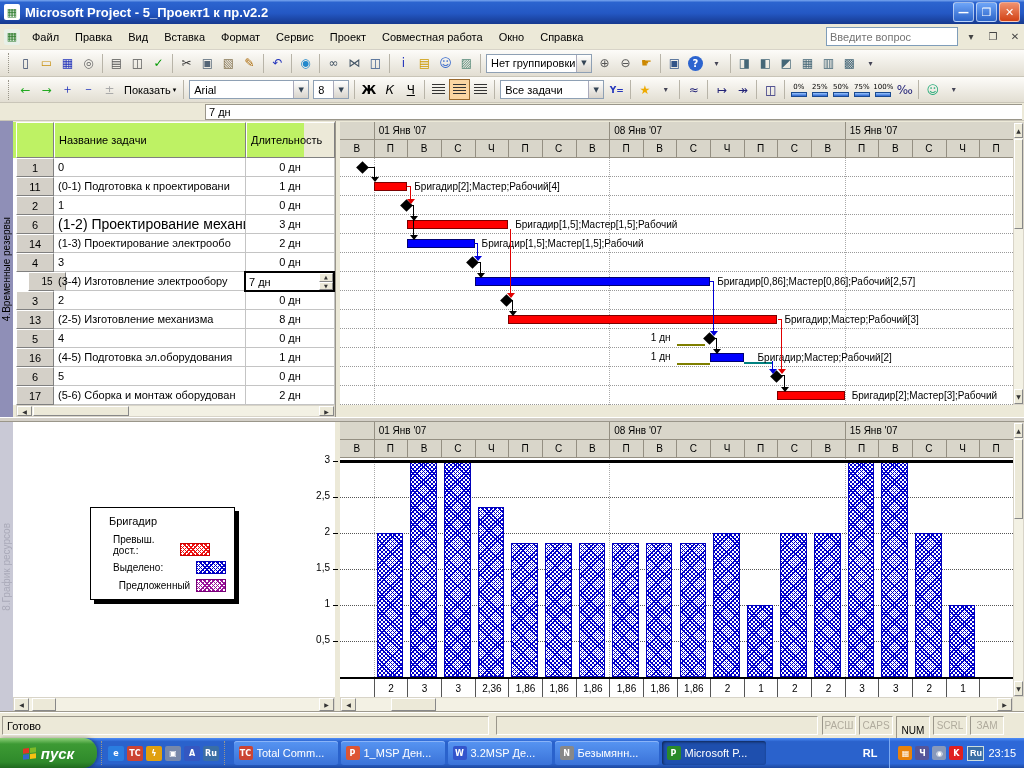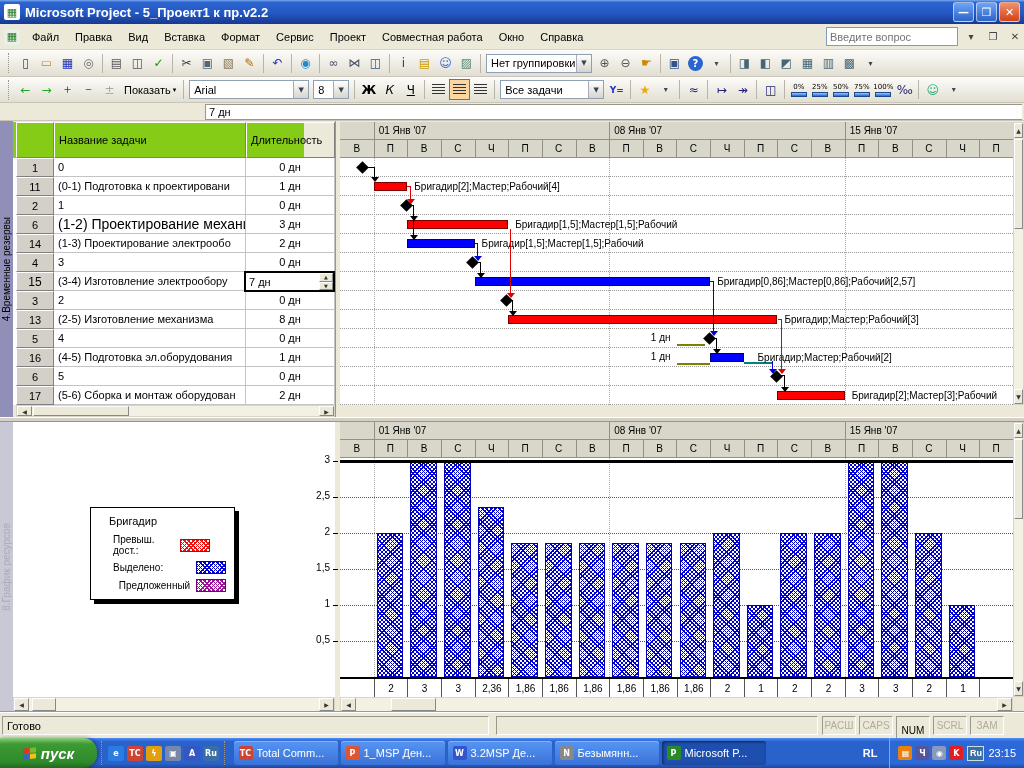--- a/index.html
+++ b/index.html
@@ -250,21 +250,21 @@
     </div>
 
   <div class="abs" style="left:0;top:103px;width:1024px;height:18px;background:#ece9d8;border-bottom:1px solid #c9c5b8">
     <div class="abs" style="left:205px;top:1px;width:817px;height:16px;background:#fff;border:1px solid #9a968a;border-right:none;font-size:11px;padding:1px 3px">7 дн</div>
   </div>
 
   <div class="abs" style="left:0;top:121px;width:13px;height:296px;background:#8f8fb7;display:flex;align-items:center;justify-content:center">
     <span class="vtext">4.Временные резервы</span>
   </div>
 
-  <div class="abs" style="left:13px;top:122px;width:291px;height:36px;background:#84cc16">
+  <div class="abs" style="left:13px;top:122px;width:291px;height:36px;background:#bef264">
     <div class="abs" style="left:3px;top:0;width:38px;height:36px;border:1px solid;border-color:#fff #808080 #808080 #fff"></div>
     <div class="abs" style="left:41px;top:0;width:192px;height:36px;border:1px solid;border-color:#fff #808080 #808080 #fff;display:flex;align-items:center;padding-left:4px">Название задачи</div>
     <div class="abs" style="left:233px;top:0;width:89px;height:36px;border:1px solid;border-color:#fff #808080 #808080 #fff;display:flex;align-items:center;padding-left:4px">Длительность</div>
   </div>
 
   <div id="table-rows" class="abs" style="left:13px;top:158px;width:322px;height:247px;background:#fff;overflow:hidden">
       <div style="position: absolute; left: 0px; top: 0px; width: 322px; height: 19px;">
         <div style="position: absolute; left: 3px; top: 0px; width: 38px; height: 100%; background: rgb(212, 208, 200); border-width: 1px; border-style: solid; border-color: rgb(255, 255, 255) rgb(128, 128, 128) rgb(128, 128, 128) rgb(255, 255, 255); border-image: initial; display: flex; align-items: center; justify-content: center; font-size: 11px;">1</div>
         <div style="position: absolute; left: 41px; top: 0px; width: 192px; height: 100%; border-right: 1px solid rgb(196, 196, 196); border-bottom: 1px solid rgb(196, 196, 196); display: flex; align-items: center; padding-left: 4px; white-space: nowrap; overflow: hidden; font-size: 11px;">0</div>
         <div style="position: absolute; left: 233px; top: 0px; width: 89px; height: 100%; border-right: 1px solid rgb(196, 196, 196); border-bottom: 1px solid rgb(196, 196, 196); display: flex; align-items: center; justify-content: center; font-size: 11px;">0 дн</div>
@@ -288,21 +288,21 @@
         <div style="position: absolute; left: 3px; top: 0px; width: 38px; height: 100%; background: rgb(212, 208, 200); border-width: 1px; border-style: solid; border-color: rgb(255, 255, 255) rgb(128, 128, 128) rgb(128, 128, 128) rgb(255, 255, 255); border-image: initial; display: flex; align-items: center; justify-content: center; font-size: 11px;">14</div>
         <div style="position: absolute; left: 41px; top: 0px; width: 192px; height: 100%; border-right: 1px solid rgb(196, 196, 196); border-bottom: 1px solid rgb(196, 196, 196); display: flex; align-items: center; padding-left: 4px; white-space: nowrap; overflow: hidden; font-size: 11px;">(1-3) Проектирование электрообо</div>
         <div style="position: absolute; left: 233px; top: 0px; width: 89px; height: 100%; border-right: 1px solid rgb(196, 196, 196); border-bottom: 1px solid rgb(196, 196, 196); display: flex; align-items: center; justify-content: center; font-size: 11px;">2 дн</div>
       </div>
       <div style="position: absolute; left: 0px; top: 95px; width: 322px; height: 19px;">
         <div style="position: absolute; left: 3px; top: 0px; width: 38px; height: 100%; background: rgb(212, 208, 200); border-width: 1px; border-style: solid; border-color: rgb(255, 255, 255) rgb(128, 128, 128) rgb(128, 128, 128) rgb(255, 255, 255); border-image: initial; display: flex; align-items: center; justify-content: center; font-size: 11px;">4</div>
         <div style="position: absolute; left: 41px; top: 0px; width: 192px; height: 100%; border-right: 1px solid rgb(196, 196, 196); border-bottom: 1px solid rgb(196, 196, 196); display: flex; align-items: center; padding-left: 4px; white-space: nowrap; overflow: hidden; font-size: 11px;">3</div>
         <div style="position: absolute; left: 233px; top: 0px; width: 89px; height: 100%; border-right: 1px solid rgb(196, 196, 196); border-bottom: 1px solid rgb(196, 196, 196); display: flex; align-items: center; justify-content: center; font-size: 11px;">0 дн</div>
       </div>
       <div style="position: absolute; left: 0px; top: 114px; width: 322px; height: 19px;">
-        <div style="position: absolute; left: 3px; top: 0px; width: 38px; height: 100%; background: rgb(212, 208, 200); border-width: 1px; border-style: solid; border-color: rgb(255, 255, 255) rgb(128, 128, 128) rgb(128, 128, 128) rgb(255, 255, 255); border-image: initial; display: flex; align-items: center; justify-content: center; font-size: 12px; text-align: right;">15</div>
+        <div style="position: absolute; left: 15px; top: 0px; width: 38px; height: 100%; background: rgb(212, 208, 200); border-width: 1px; border-style: solid; border-color: rgb(255, 255, 255) rgb(128, 128, 128) rgb(128, 128, 128) rgb(255, 255, 255); border-image: initial; display: flex; align-items: center; justify-content: center; font-size: 10px; text-align: right;">15</div>
         <div style="position: absolute; left: 41px; top: 0px; width: 192px; height: 100%; border-right: 1px solid rgb(196, 196, 196); border-bottom: 1px solid rgb(196, 196, 196); display: flex; align-items: center; padding-left: 4px; white-space: nowrap; overflow: hidden; font-size: 11px;">(3-4) Изготовление электрообору</div>
         <div style="position: absolute; left: 233px; top: 0px; width: 89px; height: 100%; border-right: 1px solid rgb(196, 196, 196); border-bottom: 1px solid rgb(196, 196, 196); display: flex; align-items: center; justify-content: center; font-size: 11px;"></div>
       </div>
       <div style="position: absolute; left: 0px; top: 133px; width: 322px; height: 19px;">
         <div style="position: absolute; left: 3px; top: 0px; width: 38px; height: 100%; background: rgb(212, 208, 200); border-width: 1px; border-style: solid; border-color: rgb(255, 255, 255) rgb(128, 128, 128) rgb(128, 128, 128) rgb(255, 255, 255); border-image: initial; display: flex; align-items: center; justify-content: center; font-size: 11px;">3</div>
         <div style="position: absolute; left: 41px; top: 0px; width: 192px; height: 100%; border-right: 1px solid rgb(196, 196, 196); border-bottom: 1px solid rgb(196, 196, 196); display: flex; align-items: center; padding-left: 4px; white-space: nowrap; overflow: hidden; font-size: 11px;">2</div>
         <div style="position: absolute; left: 233px; top: 0px; width: 89px; height: 100%; border-right: 1px solid rgb(196, 196, 196); border-bottom: 1px solid rgb(196, 196, 196); display: flex; align-items: center; justify-content: center; font-size: 11px;">0 дн</div>
       </div>
       <div style="position: absolute; left: 0px; top: 152px; width: 322px; height: 19px;">
         <div style="position: absolute; left: 3px; top: 0px; width: 38px; height: 100%; background: rgb(212, 208, 200); border-width: 1px; border-style: solid; border-color: rgb(255, 255, 255) rgb(128, 128, 128) rgb(128, 128, 128) rgb(255, 255, 255); border-image: initial; display: flex; align-items: center; justify-content: center; font-size: 11px;">13</div>
@@ -465,21 +465,21 @@
   <div class="abs" style="left:0;top:417px;width:1024px;height:5px;background:#d4d0c8;border-top:1px solid #fff;border-bottom:1px solid #9a968a"></div>
 
   <div class="abs" style="left:0;top:422px;width:13px;height:290px;background:#c9c9d6;display:flex;align-items:center;justify-content:center">
     <span class="vtext" style="color:#a9a9b8">8.График ресурсов</span>
   </div>
 
   <div class="abs" style="left:13px;top:422px;width:322px;height:275px;background:#fff"></div>
   <div class="abs" style="left:90px;top:507px;width:145px;height:93px;background:#fff;border:1px solid #000;box-shadow:4px 4px 0 #000">
     <div style="padding:7px 0 2px 18px;font-size:11px">Бригадир</div>
     <div id="legend-items">
-        <div style="display: flex; align-items: center; margin: 5px 24px 5px 22px; gap: 20px;">
+        <div style="display: flex; align-items: flex-end; margin: 5px 24px 5px 22px; gap: 20px;">
           <div style="font-size: 10px; flex: 1 1 0%;">Превыш. дост.:</div>
           <div class="hatch-red" style="width: 30px; height: 13px;"></div>
         </div>
         <div style="display: flex; align-items: center; margin: 5px 8px 5px 22px;">
           <div style="font-size: 10px; flex: 1 1 0%;">Выделено:</div>
           <div class="hatch-blue" style="width: 30px; height: 13px;"></div>
         </div>
         <div style="display: flex; align-items: center; margin: 5px 8px 5px 22px;">
           <div style="font-size: 10px; flex: 1 1 0%; text-align: center;">Предложенный</div>
           <div class="hatch-purple" style="width: 30px; height: 13px;"></div>

